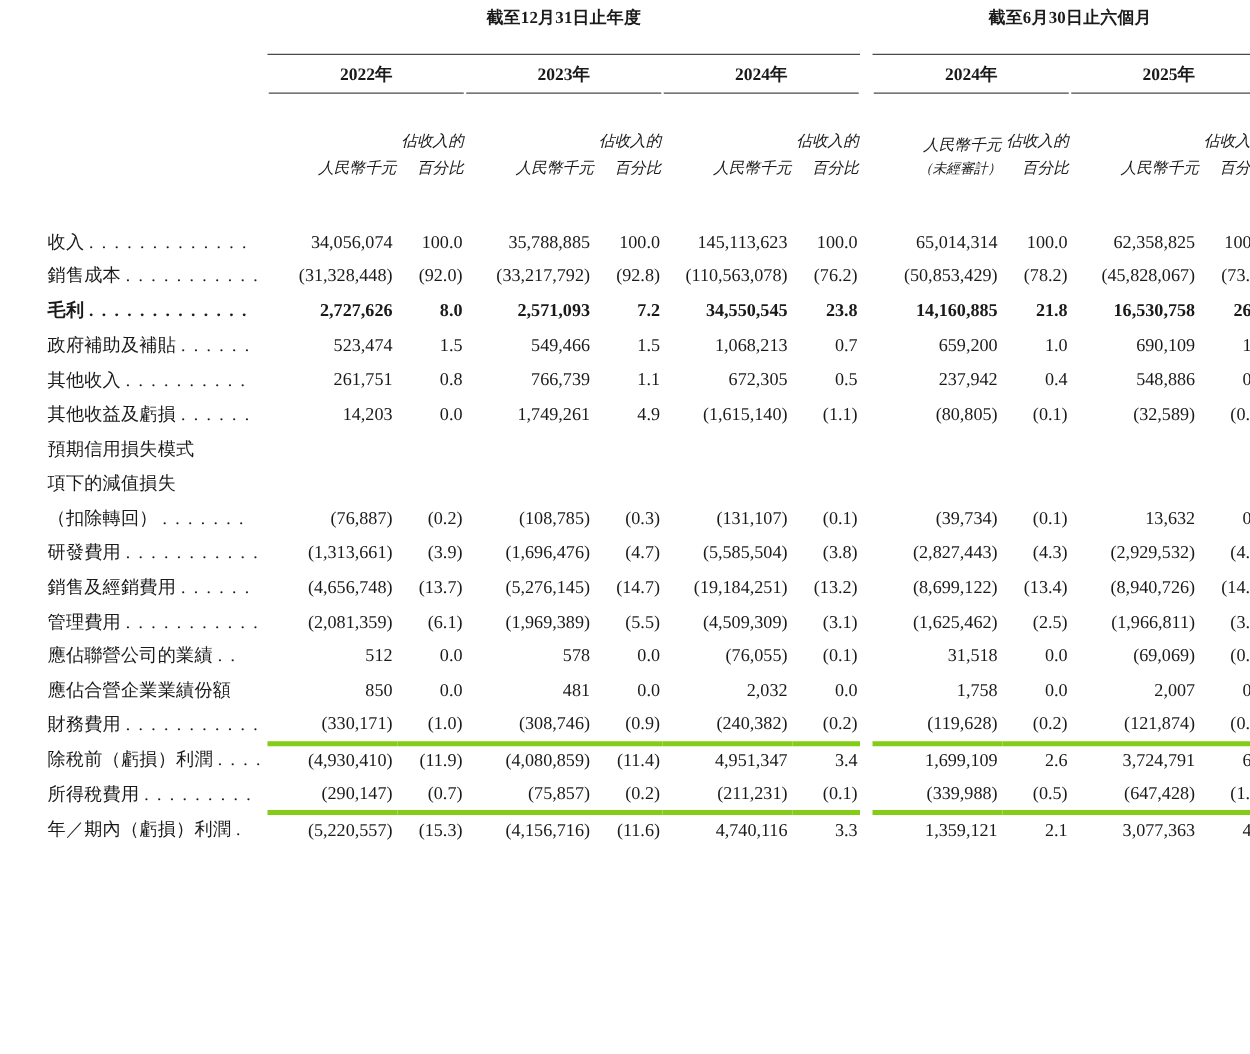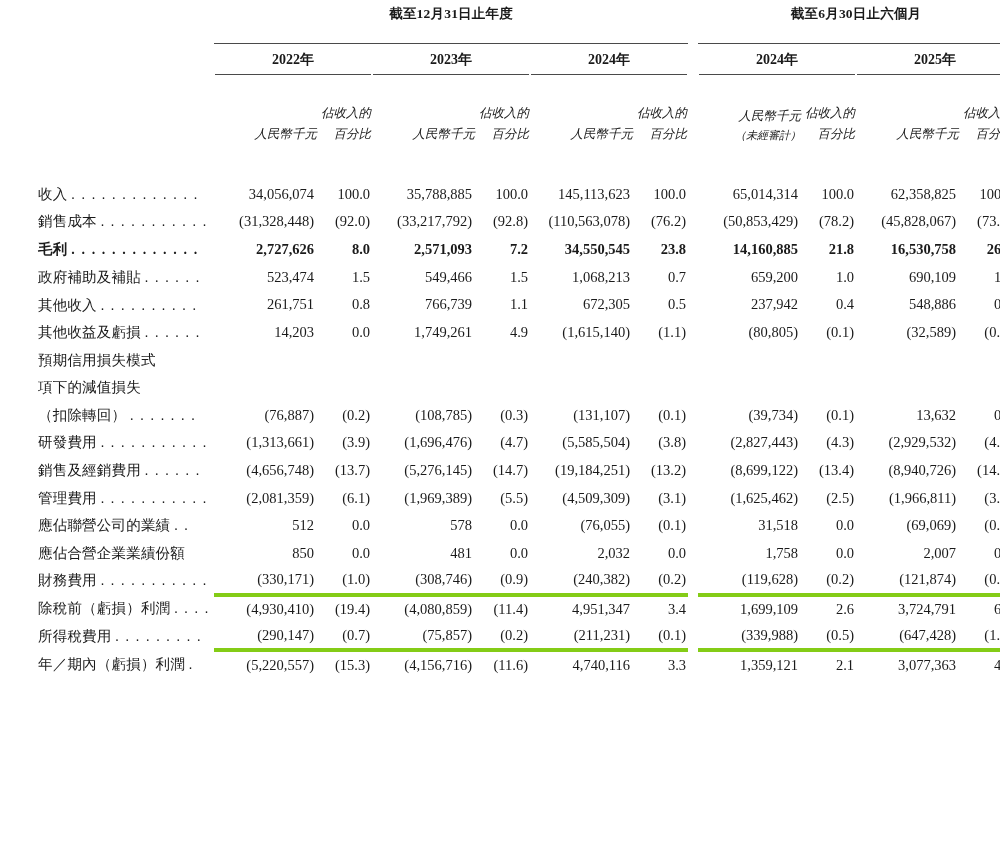--- a/index.html
+++ b/index.html
@@ -458,21 +458,21 @@
           <td class="pct">(0.2)</td>
           <td class="blank"></td>
           <td class="num">(119,628)</td>
           <td class="pct">(0.2)</td>
           <td class="num">(121,874)</td>
           <td class="pct">(0.2)</td>
         </tr>
         <tr class=" topline">
           <td class="lbl"><span>除稅前（虧損）利潤</span> <span class="dots">. . . .</span></td>
           <td class="num">(4,930,410)</td>
-          <td class="pct">(19.4)</td>
+          <td class="pct">(11.9)</td>
           <td class="num">(4,080,859)</td>
           <td class="pct">(11.4)</td>
           <td class="num">4,951,347</td>
           <td class="pct">3.4</td>
           <td class="blank"></td>
           <td class="num">1,699,109</td>
           <td class="pct">2.6</td>
           <td class="num">3,724,791</td>
           <td class="pct">6.0</td>
         </tr>

